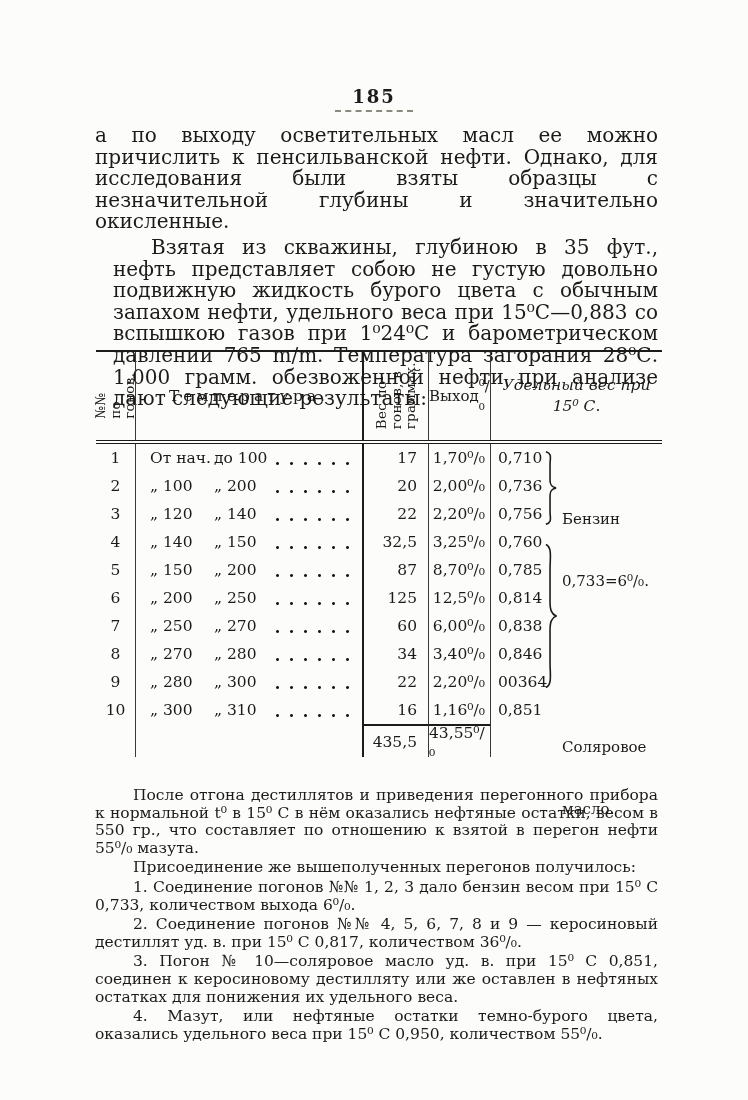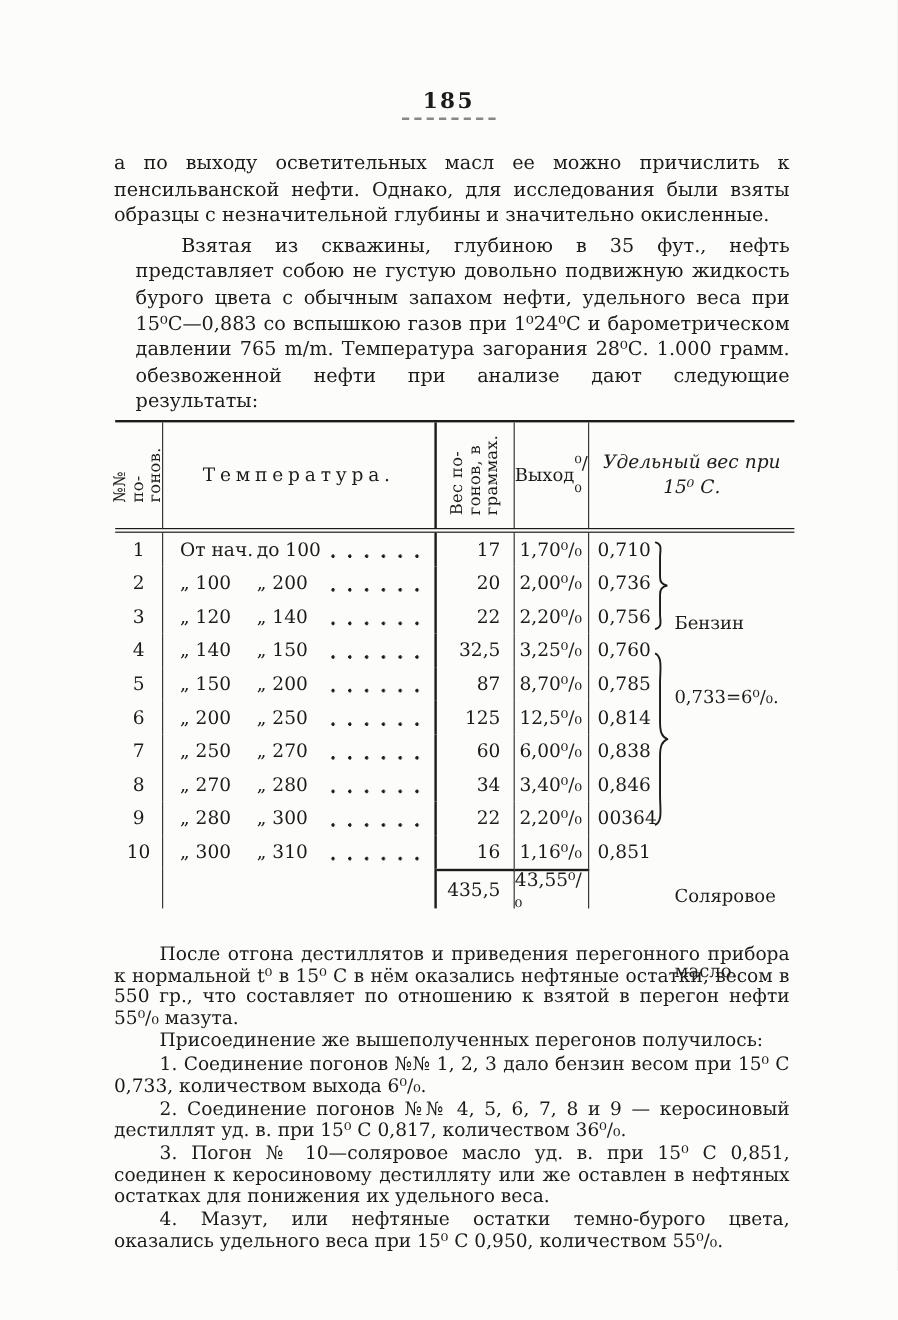--- a/index.html
+++ b/index.html
@@ -11,27 +11,27 @@
   html,body{background:#e8e8e6;}
   .page{
     position:relative;
     width:748px;height:1100px;
     background:var(--paper);
     color:var(--ink);
     font-family:"DejaVu Serif","Liberation Serif",serif;
     overflow:hidden;
   }
   
-  .pageno-wrap{position:absolute;top:74px;left:0;width:748px;text-align:center;}
+  .pageno-wrap{position:absolute;top:86px;left:0;width:748px;text-align:center;}
   .pageno{font-size:18px;letter-spacing:2px;font-weight:bold;display:inline-block;}
   .pageno-rule{width:78px;margin:3px auto 0;border-bottom:2px dashed #8b8880;height:0;}
 
   
   .intro{position:absolute;left:95px;top:125px;width:563px;
-    font-size:16px;line-height:21.6px;text-align:justify;}
+    font-size:20px;line-height:21.6px;text-align:justify;}
   .intro p.p-ind{text-indent:38px;margin-top:4px;margin-left:18px;}
 
   
   .dtable{position:absolute;left:96px;top:350px;width:566px;border-top:2.5px solid var(--ink);}
   .thead{display:flex;height:92px;border-bottom:4px double var(--ink);align-items:stretch;}
   .hc,.c{display:flex;align-items:center;justify-content:center;height:100%;}
   .w1{width:40px;border-right:1px solid var(--ink2);}
   .w2{width:228px;border-right:2.5px solid var(--ink);}
   .w3{width:65px;border-right:1px solid var(--ink2);}
   .w4{width:62px;border-right:1px solid var(--ink2);}

